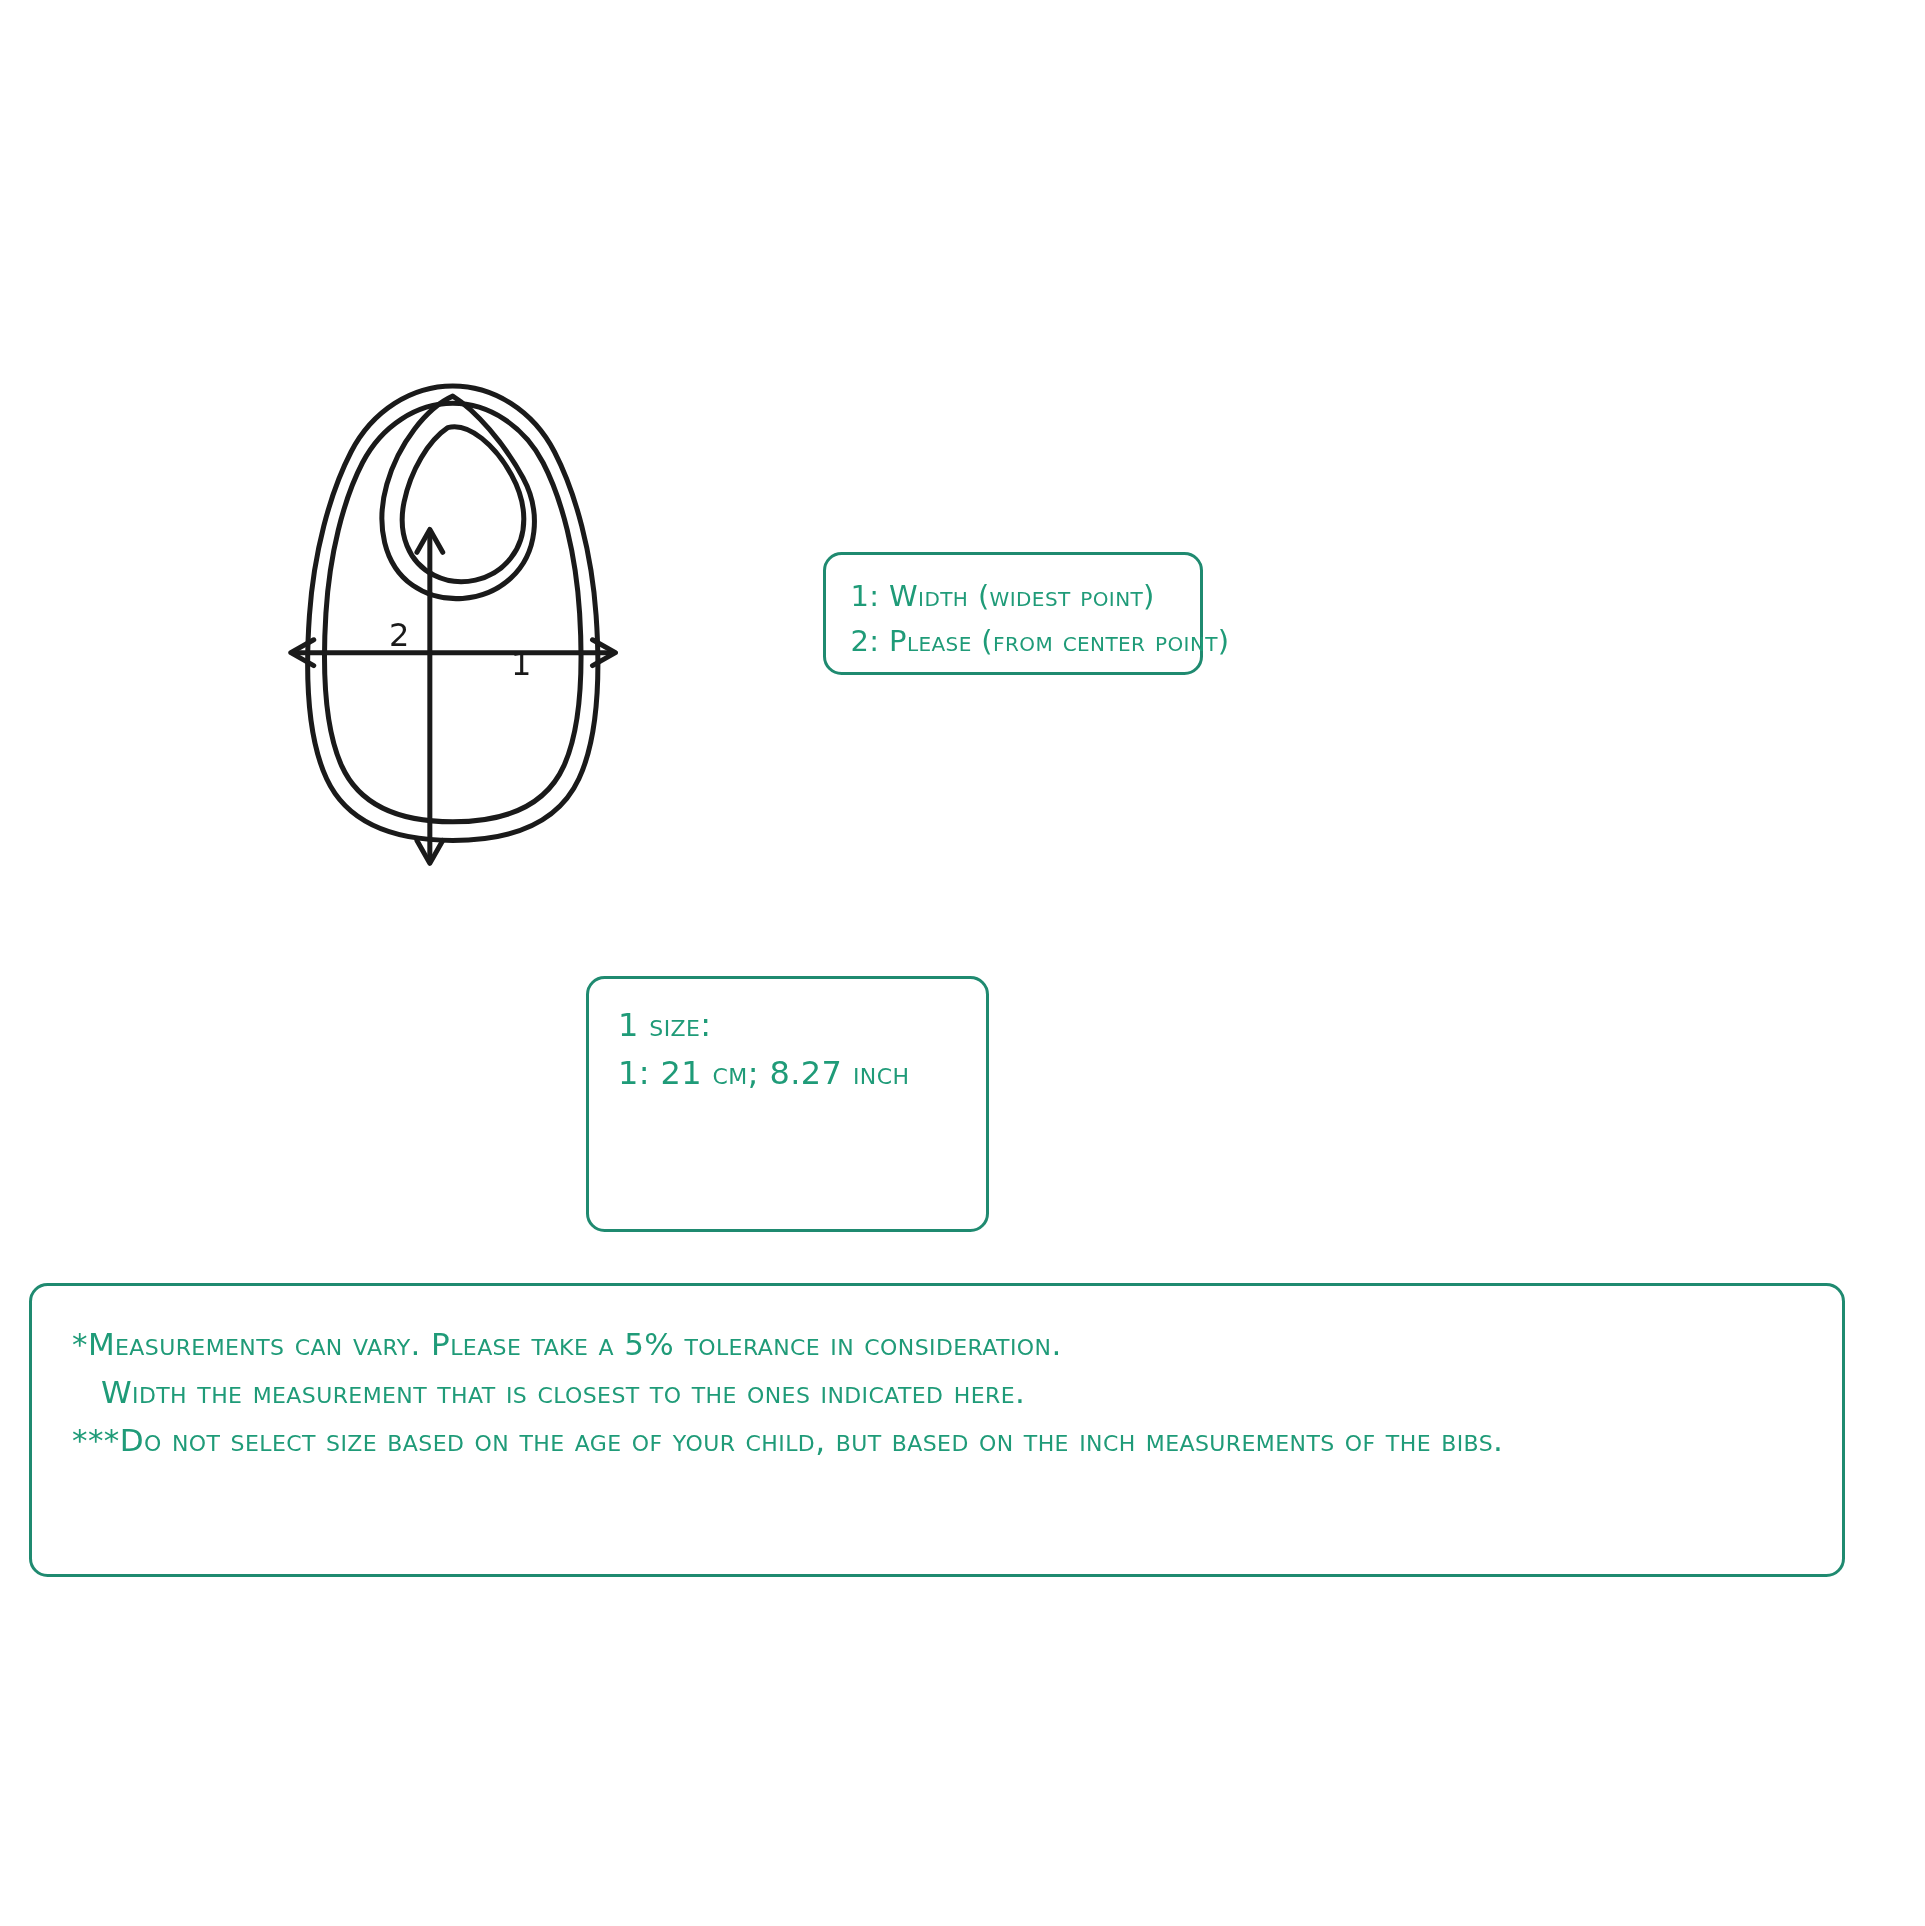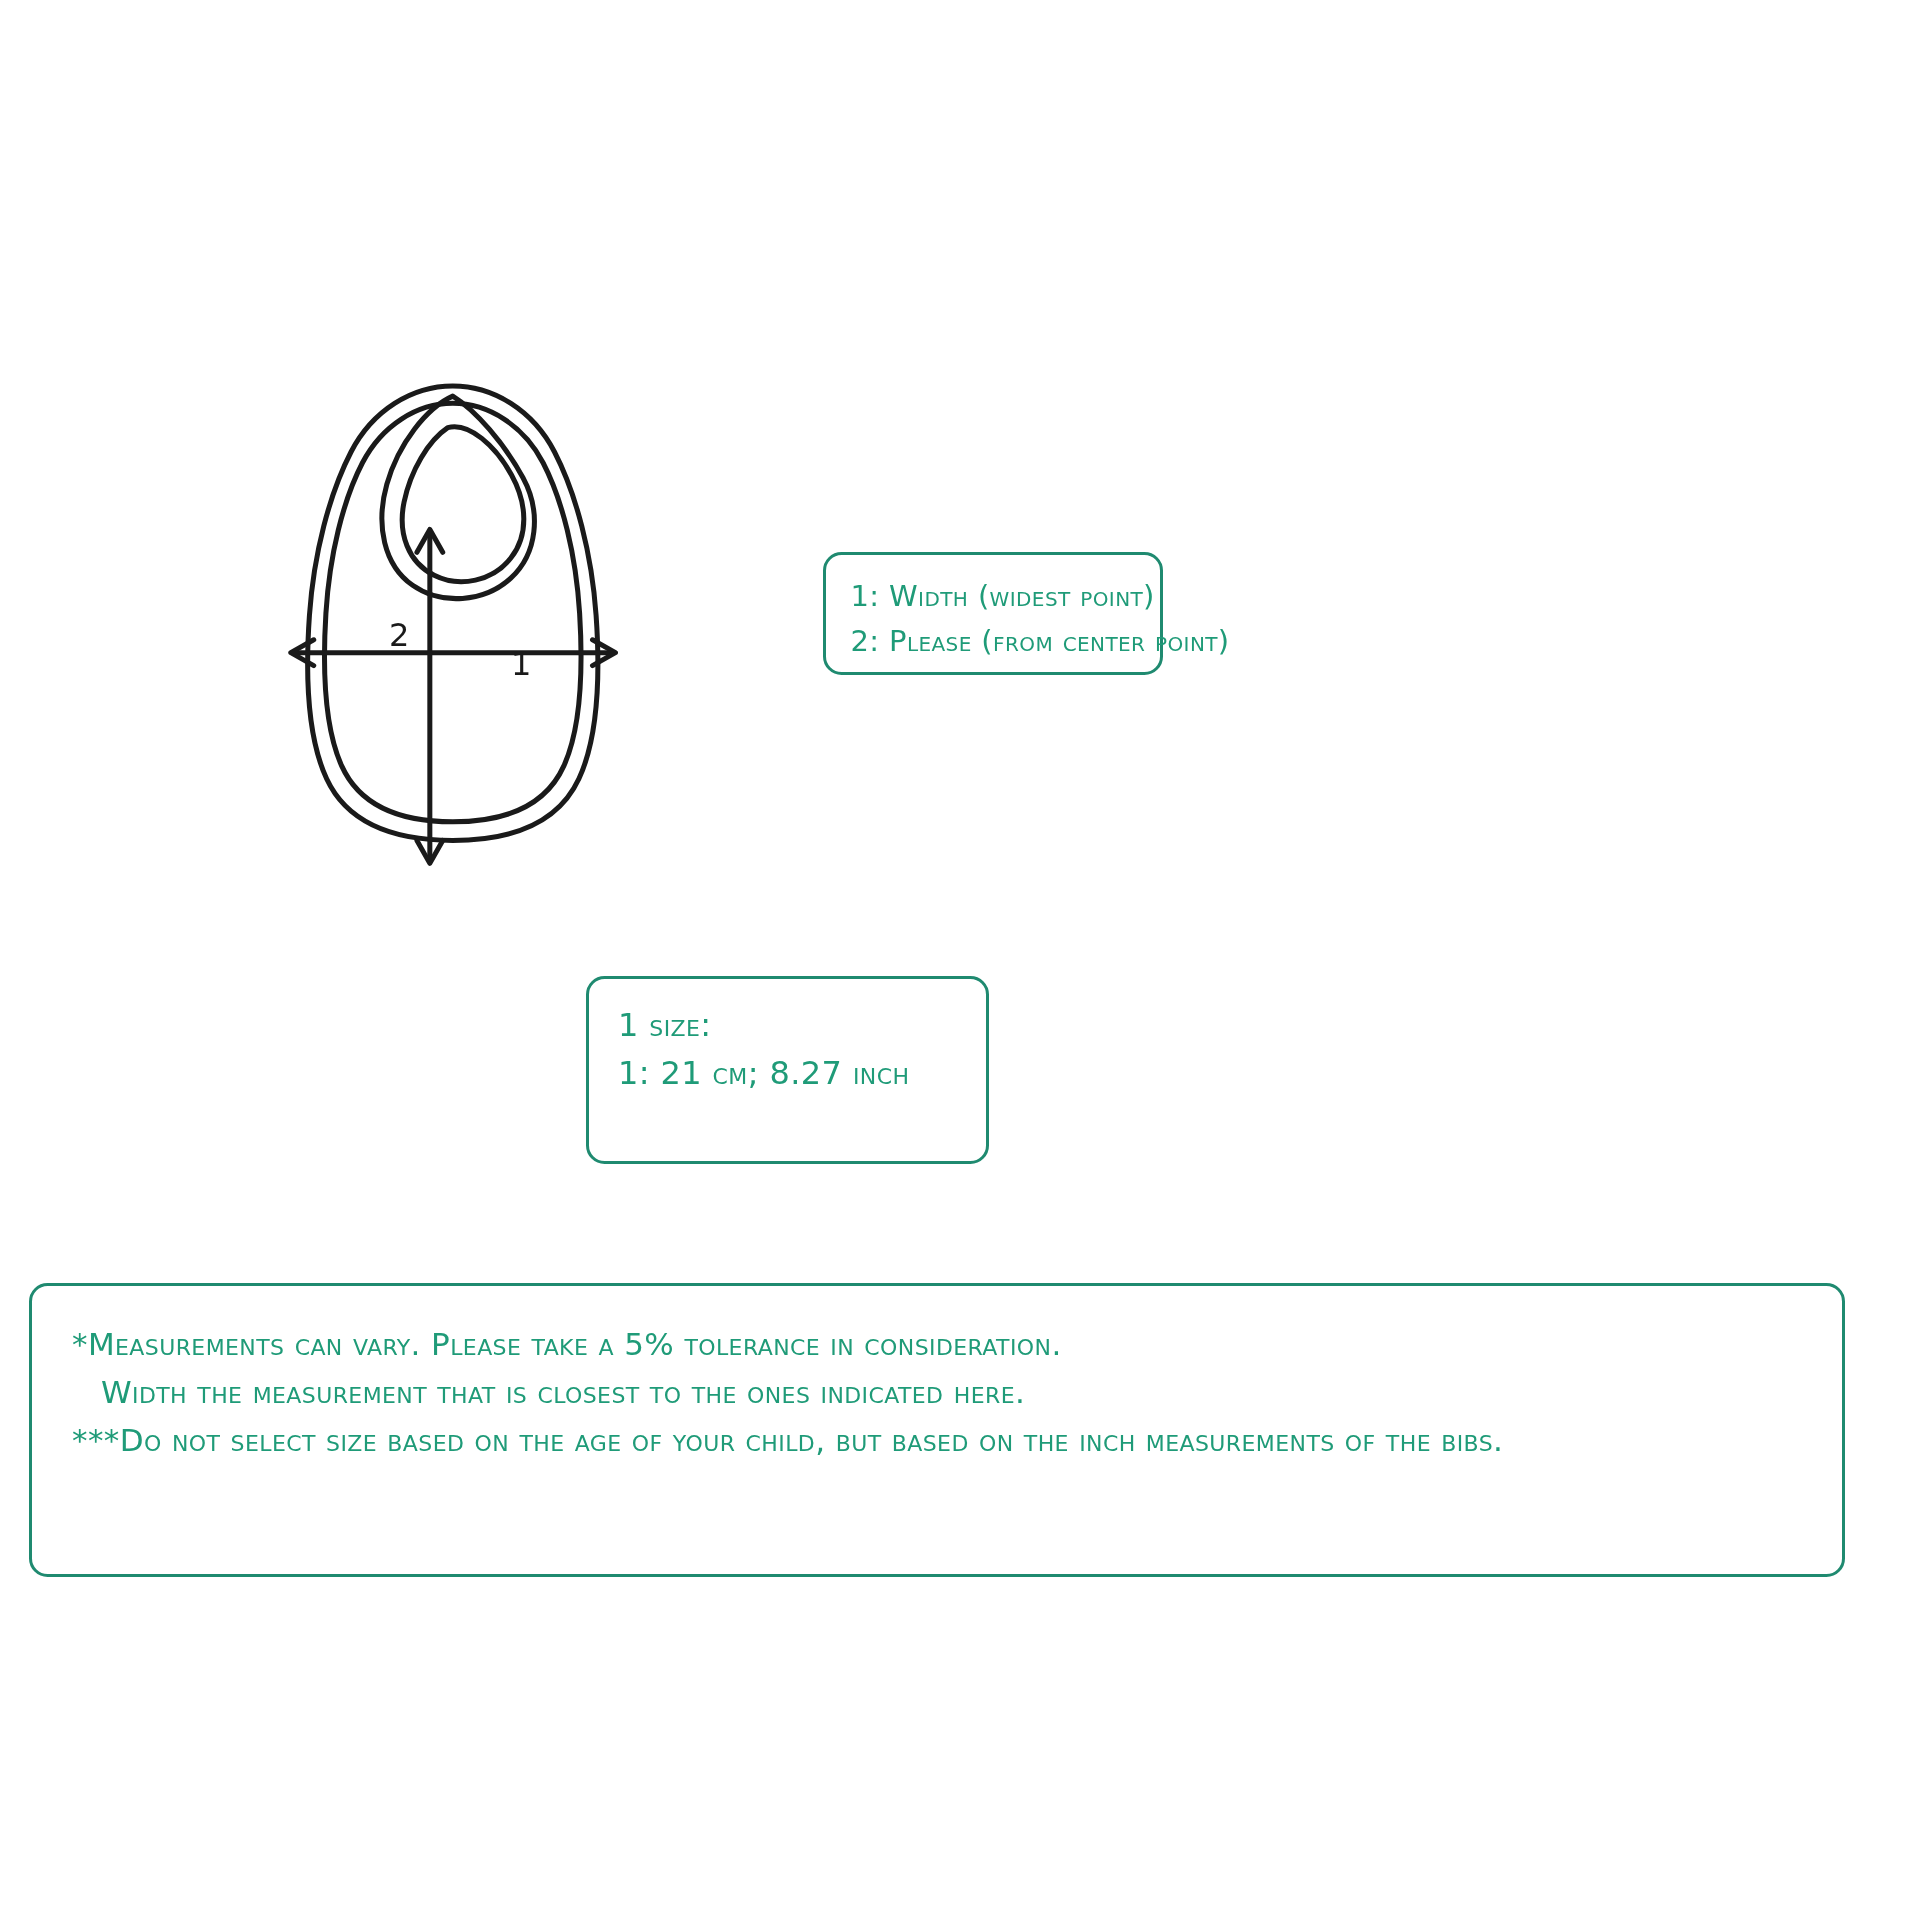--- a/index.html
+++ b/index.html
@@ -52,35 +52,35 @@
     font-family: "DejaVu Sans", sans-serif;
     font-variant: small-caps;
     letter-spacing: 0.4px;
     white-space: nowrap;
   }
 
   
   #legend-box {
     left: 823px;
     top: 552px;
-    width: 340px;
+    width: 380px;
     height: 123px;
     padding: 18.6px 24.4px;
   }
   #legend-box .callout-text {
     font-size: 29px;
     line-height: 1.55;
   }
 
   
   #size-box {
     left: 586px;
     top: 976px;
     width: 403px;
-    height: 188px;
+    height: 256px;
     padding: 21.5px 29px;
   }
   #size-box .callout-text {
     font-size: 32px;
     line-height: 1.52;
   }
 
   
   #notes-box {
     left: 29px;

